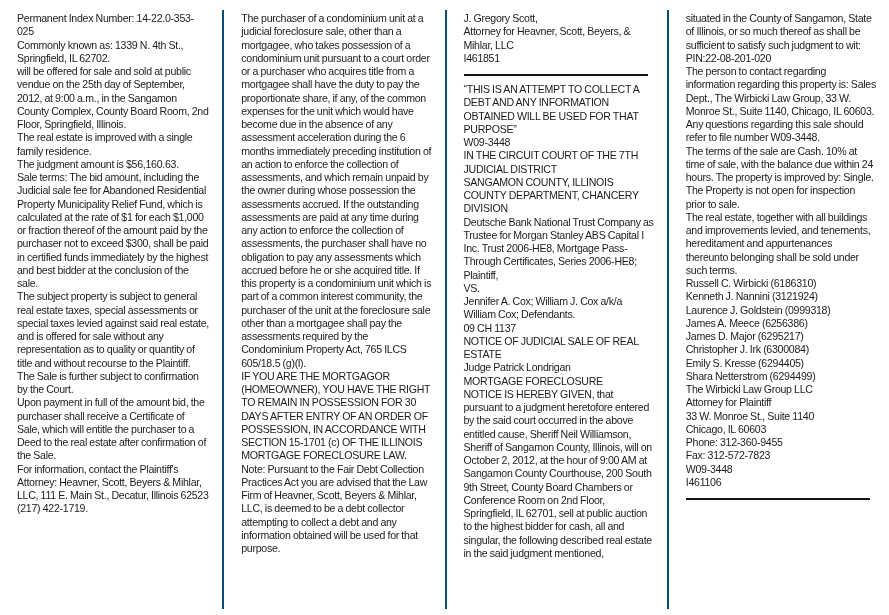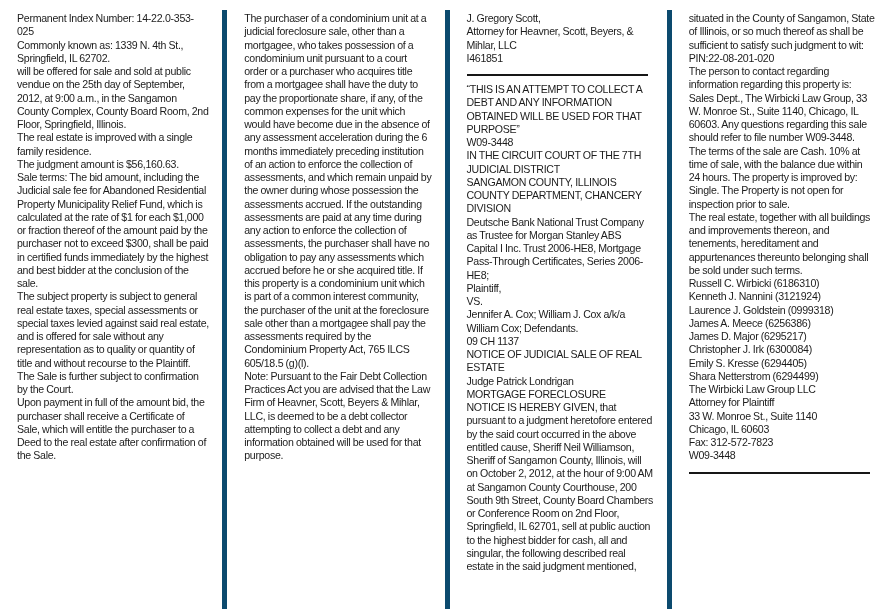--- a/index.html
+++ b/index.html
@@ -22,21 +22,21 @@
   }
   .col {
     padding: 2px 13px 0 17px;
     color: #1c1c1c;
     font-size: 10.6px;
     line-height: 13.25px;
     letter-spacing: -0.28px;
     overflow: hidden;
   }
   .col + .col {
-    border-left: 5px solid #0c4a6e;
+    border-left: 2px solid #0c4a6e;
   }
   .para {
     margin: 0;
     word-spacing: -0.3px;
   }
   .rule {
     border: 0;
     border-top: 2px solid #161616;
     width: 97%;
     margin: 9px 0 7px 0;
@@ -49,23 +49,25 @@
 <div class="page">
   <div class="col">
       <p class="para">Permanent Index Number: 14-22.0-353-025</p>
       <p class="para">Commonly known as: 1339 N. 4th St., Springfield, IL 62702.</p>
       <p class="para">will be offered for sale and sold at public vendue on the 25th day of September, 2012, at 9:00 a.m., in the Sangamon County Complex, County Board Room, 2nd Floor, Springfield, Illinois.</p>
       <p class="para">The real estate is improved with a single family residence.</p>
       <p class="para">The judgment amount is $56,160.63.</p>
       <p class="para">Sale terms: The bid amount, including the Judicial sale fee for Abandoned Residential Property Municipality Relief Fund, which is calculated at the rate of $1 for each $1,000 or fraction thereof of the amount paid by the purchaser not to exceed $300, shall be paid in certified funds immediately by the highest and best bidder at the conclusion of the sale.</p>
       <p class="para">The subject property is subject to general real estate taxes, special assessments or special taxes levied against said real estate, and is offered for sale without any representation as to quality or quantity of title and without recourse to the Plaintiff. The Sale is further subject to confirmation by the Court.</p>
       <p class="para">Upon payment in full of the amount bid, the purchaser shall receive a Certificate of Sale, which will entitle the purchaser to a Deed to the real estate after confirmation of the Sale.</p>
+      <p class="para">For information, contact the Plaintiff's Attorney: Heavner, Scott, Beyers &amp; Mihlar, LLC, 111 E. Main St., Decatur, Illinois 62523 (217) 422-1719.</p>
     </div>
   <div class="col">
       <p class="para">The purchaser of a condominium unit at a judicial foreclosure sale, other than a mortgagee, who takes possession of a condominium unit pursuant to a court order or a purchaser who acquires title from a mortgagee shall have the duty to pay the proportionate share, if any, of the common expenses for the unit which would have become due in the absence of any assessment acceleration during the 6 months immediately preceding institution of an action to enforce the collection of assessments, and which remain unpaid by the owner during whose possession the assessments accrued. If the outstanding assessments are paid at any time during any action to enforce the collection of assessments, the purchaser shall have no obligation to pay any assessments which accrued before he or she acquired title. If this property is a condominium unit which is part of a common interest community, the purchaser of the unit at the foreclosure sale other than a mortgagee shall pay the assessments required by the Condominium Property Act, 765 ILCS 605/18.5 (g)(l).</p>
+      <p class="para">IF YOU ARE THE MORTGAGOR (HOMEOWNER), YOU HAVE THE RIGHT TO REMAIN IN POSSESSION FOR 30 DAYS AFTER ENTRY OF AN ORDER OF POSSESSION, IN ACCORDANCE WITH SECTION 15-1701 (c) OF THE ILLINOIS MORTGAGE FORECLOSURE LAW.</p>
       <p class="para">Note: Pursuant to the Fair Debt Collection Practices Act you are advised that the Law Firm of Heavner, Scott, Beyers &amp; Mihlar, LLC, is deemed to be a debt collector attempting to collect a debt and any information obtained will be used for that purpose.</p>
     </div>
   <div class="col">
       <p class="para">J. Gregory Scott,</p>
       <p class="para">Attorney for Heavner, Scott, Beyers, &amp; Mihlar, LLC</p>
       <p class="para">I461851</p>
       <div class="rule"></div>
       <p class="para">“THIS IS AN ATTEMPT TO COLLECT A DEBT AND ANY INFORMATION OBTAINED WILL BE USED FOR THAT PURPOSE”</p>
       <p class="para">W09-3448</p>
       <p class="para">IN THE CIRCUIT COURT OF THE 7TH JUDICIAL DISTRICT</p>
@@ -79,30 +81,32 @@
       <p class="para">NOTICE OF JUDICIAL SALE OF REAL ESTATE</p>
       <p class="para">Judge Patrick Londrigan</p>
       <p class="para">MORTGAGE FORECLOSURE</p>
       <p class="para">NOTICE IS HEREBY GIVEN, that pursuant to a judgment heretofore entered by the said court occurred in the above entitled cause, Sheriff Neil Williamson, Sheriff of Sangamon County, Illinois, will on October 2, 2012, at the hour of 9:00 AM at Sangamon County Courthouse, 200 South 9th Street, County Board Chambers or Conference Room on 2nd Floor, Springfield, IL 62701, sell at public auction to the highest bidder for cash, all and singular, the following described real estate in the said judgment mentioned,</p>
     </div>
   <div class="col">
       <p class="para">situated in the County of Sangamon, State of Illinois, or so much thereof as shall be sufficient to satisfy such judgment to wit:</p>
       <p class="para">PIN:22-08-201-020</p>
       <p class="para">The person to contact regarding information regarding this property is:  Sales Dept., The Wirbicki Law Group, 33 W. Monroe St., Suite 1140, Chicago, IL 60603.  Any questions regarding this sale should refer to file number W09-3448.</p>
       <p class="para">The terms of the sale are Cash.  10% at time of sale, with the balance due within 24 hours.  The property is improved by: Single.  The Property is not open for inspection prior to sale.</p>
-      <p class="para">The real estate, together with all buildings and improvements thereon, and tenements, hereditament and appurtenances thereunto belonging shall be sold under such terms.</p>
+      <p class="para">The real estate, together with all buildings and improvements levied, and tenements, hereditament and appurtenances thereunto belonging shall be sold under such terms.</p>
       <p class="para">Russell C. Wirbicki (6186310)</p>
       <p class="para">Kenneth J. Nannini (3121924)</p>
       <p class="para">Laurence J. Goldstein (0999318)</p>
       <p class="para">James A. Meece (6256386)</p>
       <p class="para">James D. Major (6295217)</p>
       <p class="para">Christopher J. Irk (6300084)</p>
       <p class="para">Emily S. Kresse (6294405)</p>
       <p class="para">Shara Netterstrom (6294499)</p>
       <p class="para">The Wirbicki Law Group LLC</p>
       <p class="para">Attorney for Plaintiff</p>
       <p class="para">33 W. Monroe St., Suite 1140</p>
       <p class="para">Chicago, IL 60603</p>
+      <p class="para">Phone: 312-360-9455</p>
       <p class="para">Fax: 312-572-7823</p>
       <p class="para">W09-3448</p>
+      <p class="para">I461106</p>
       <div class="rule"></div>
     </div>
 </div>
 
 </body></html>

